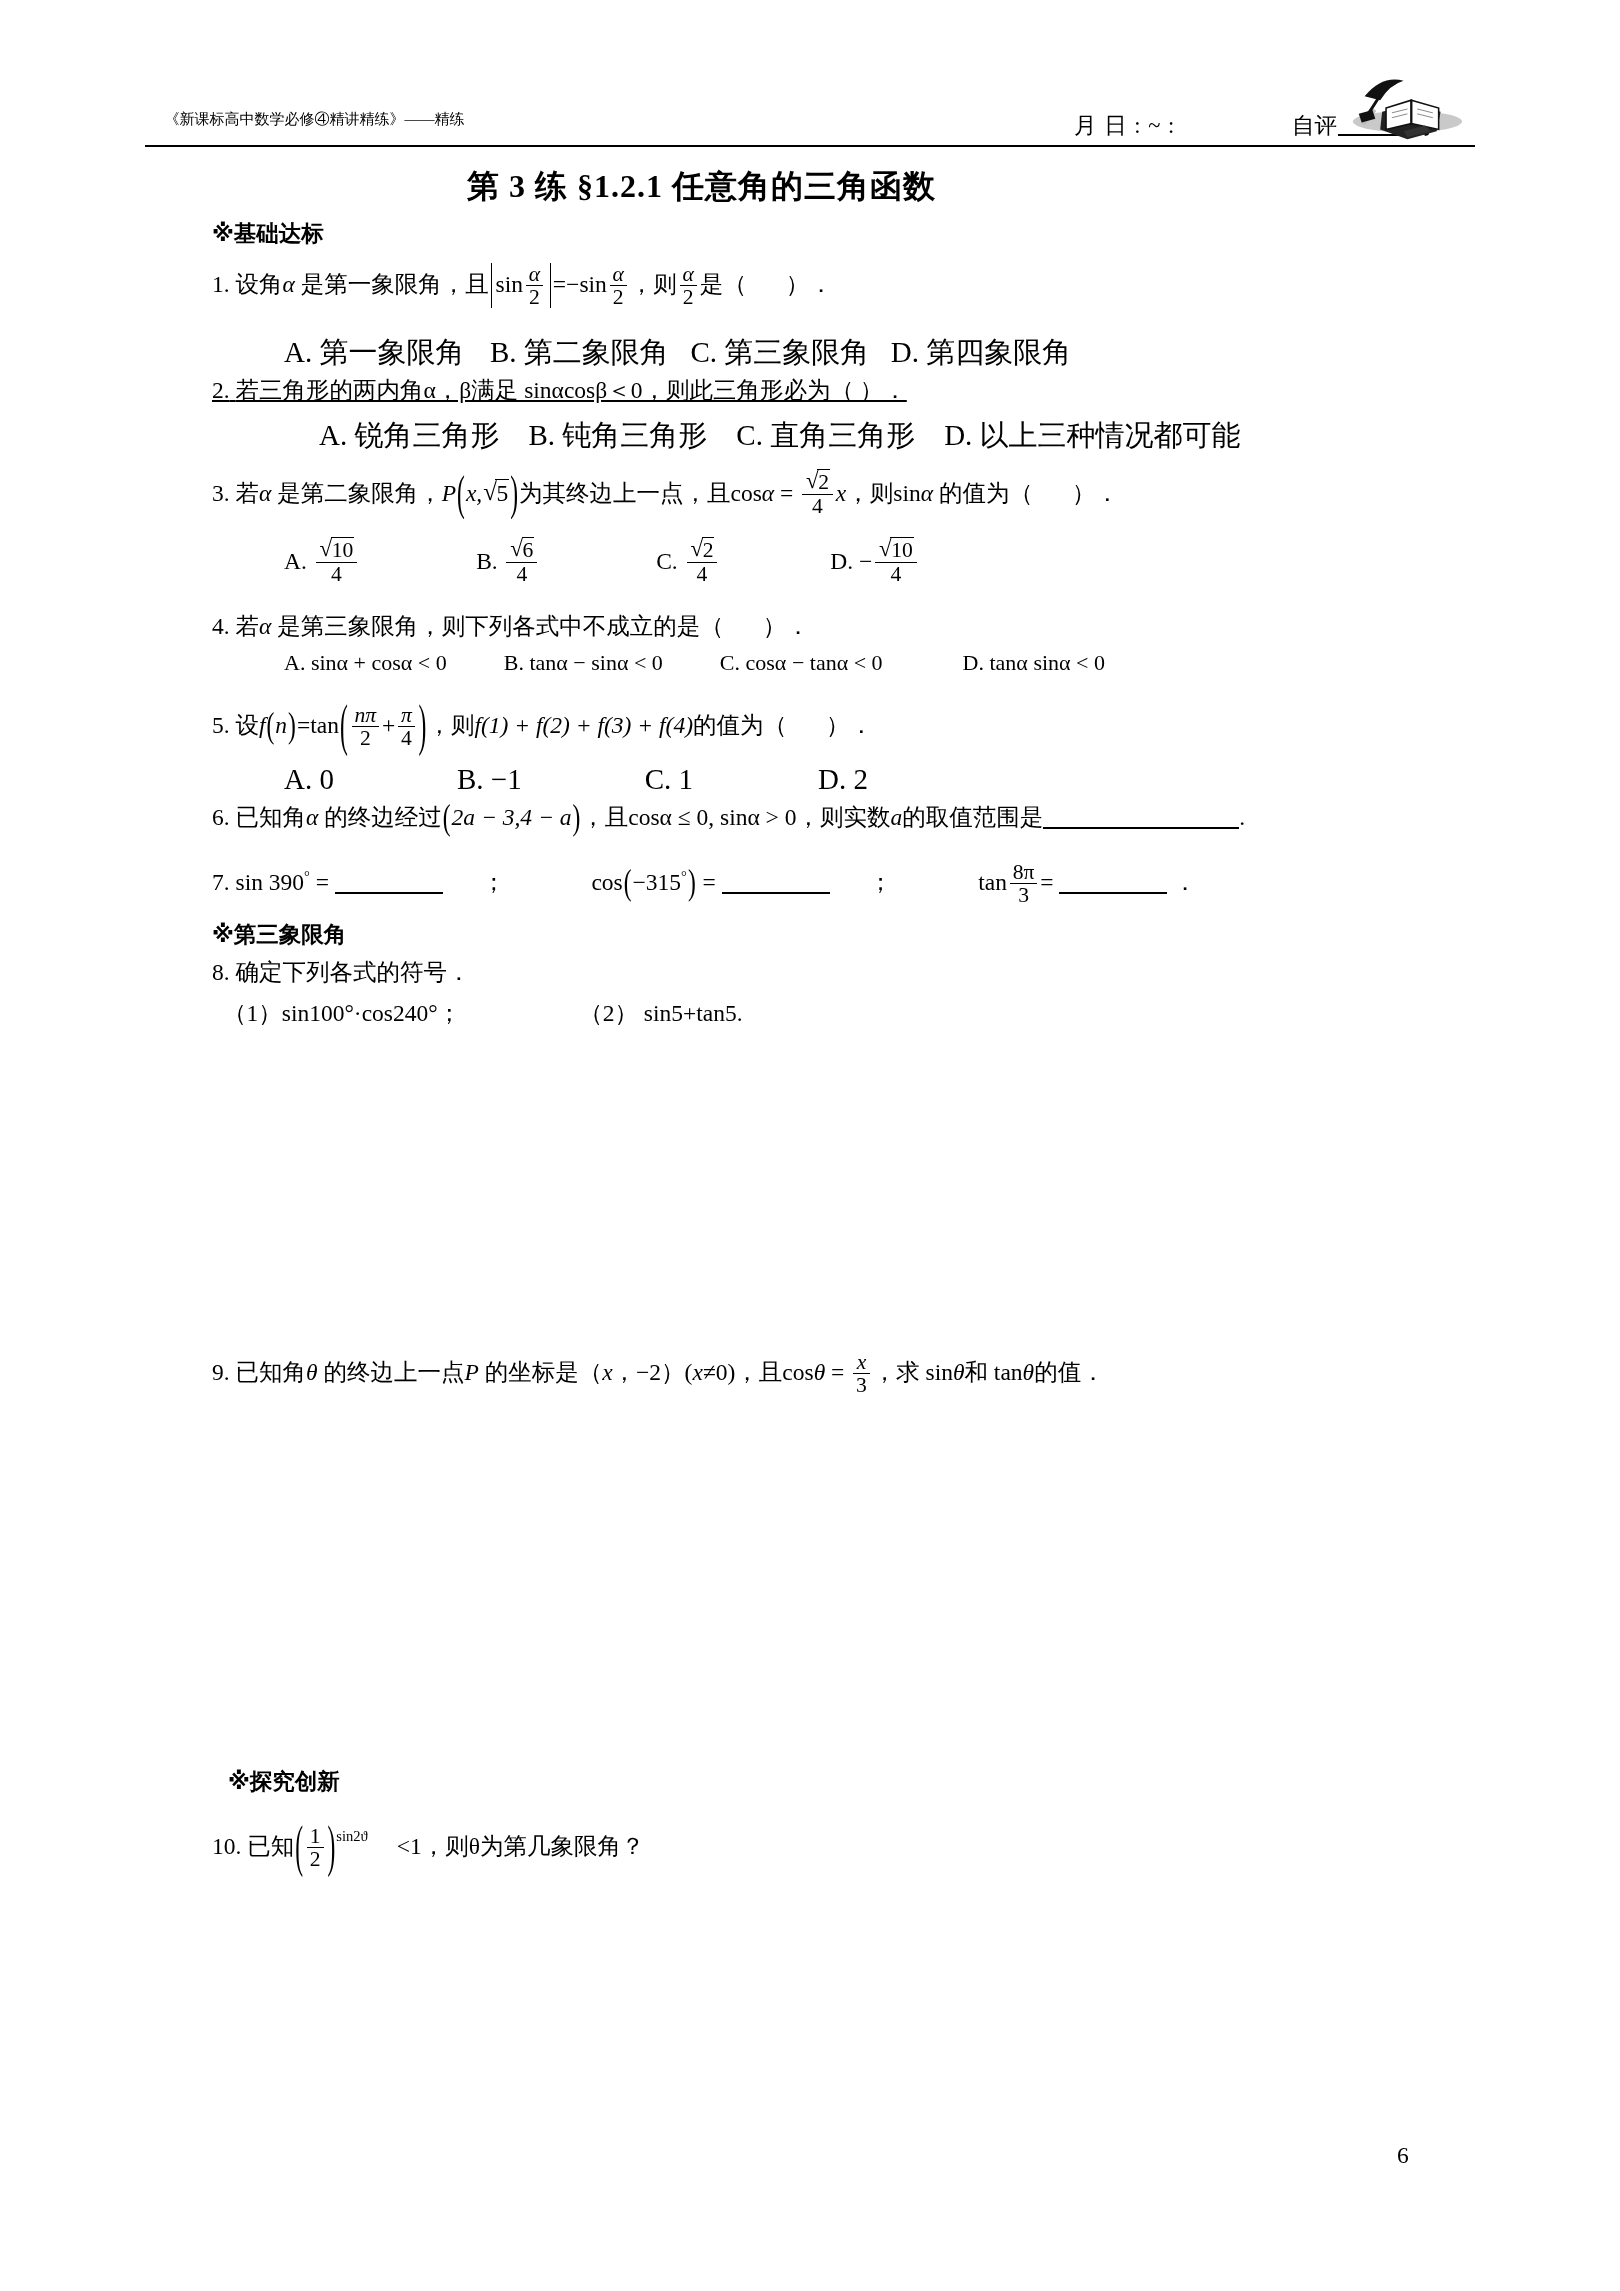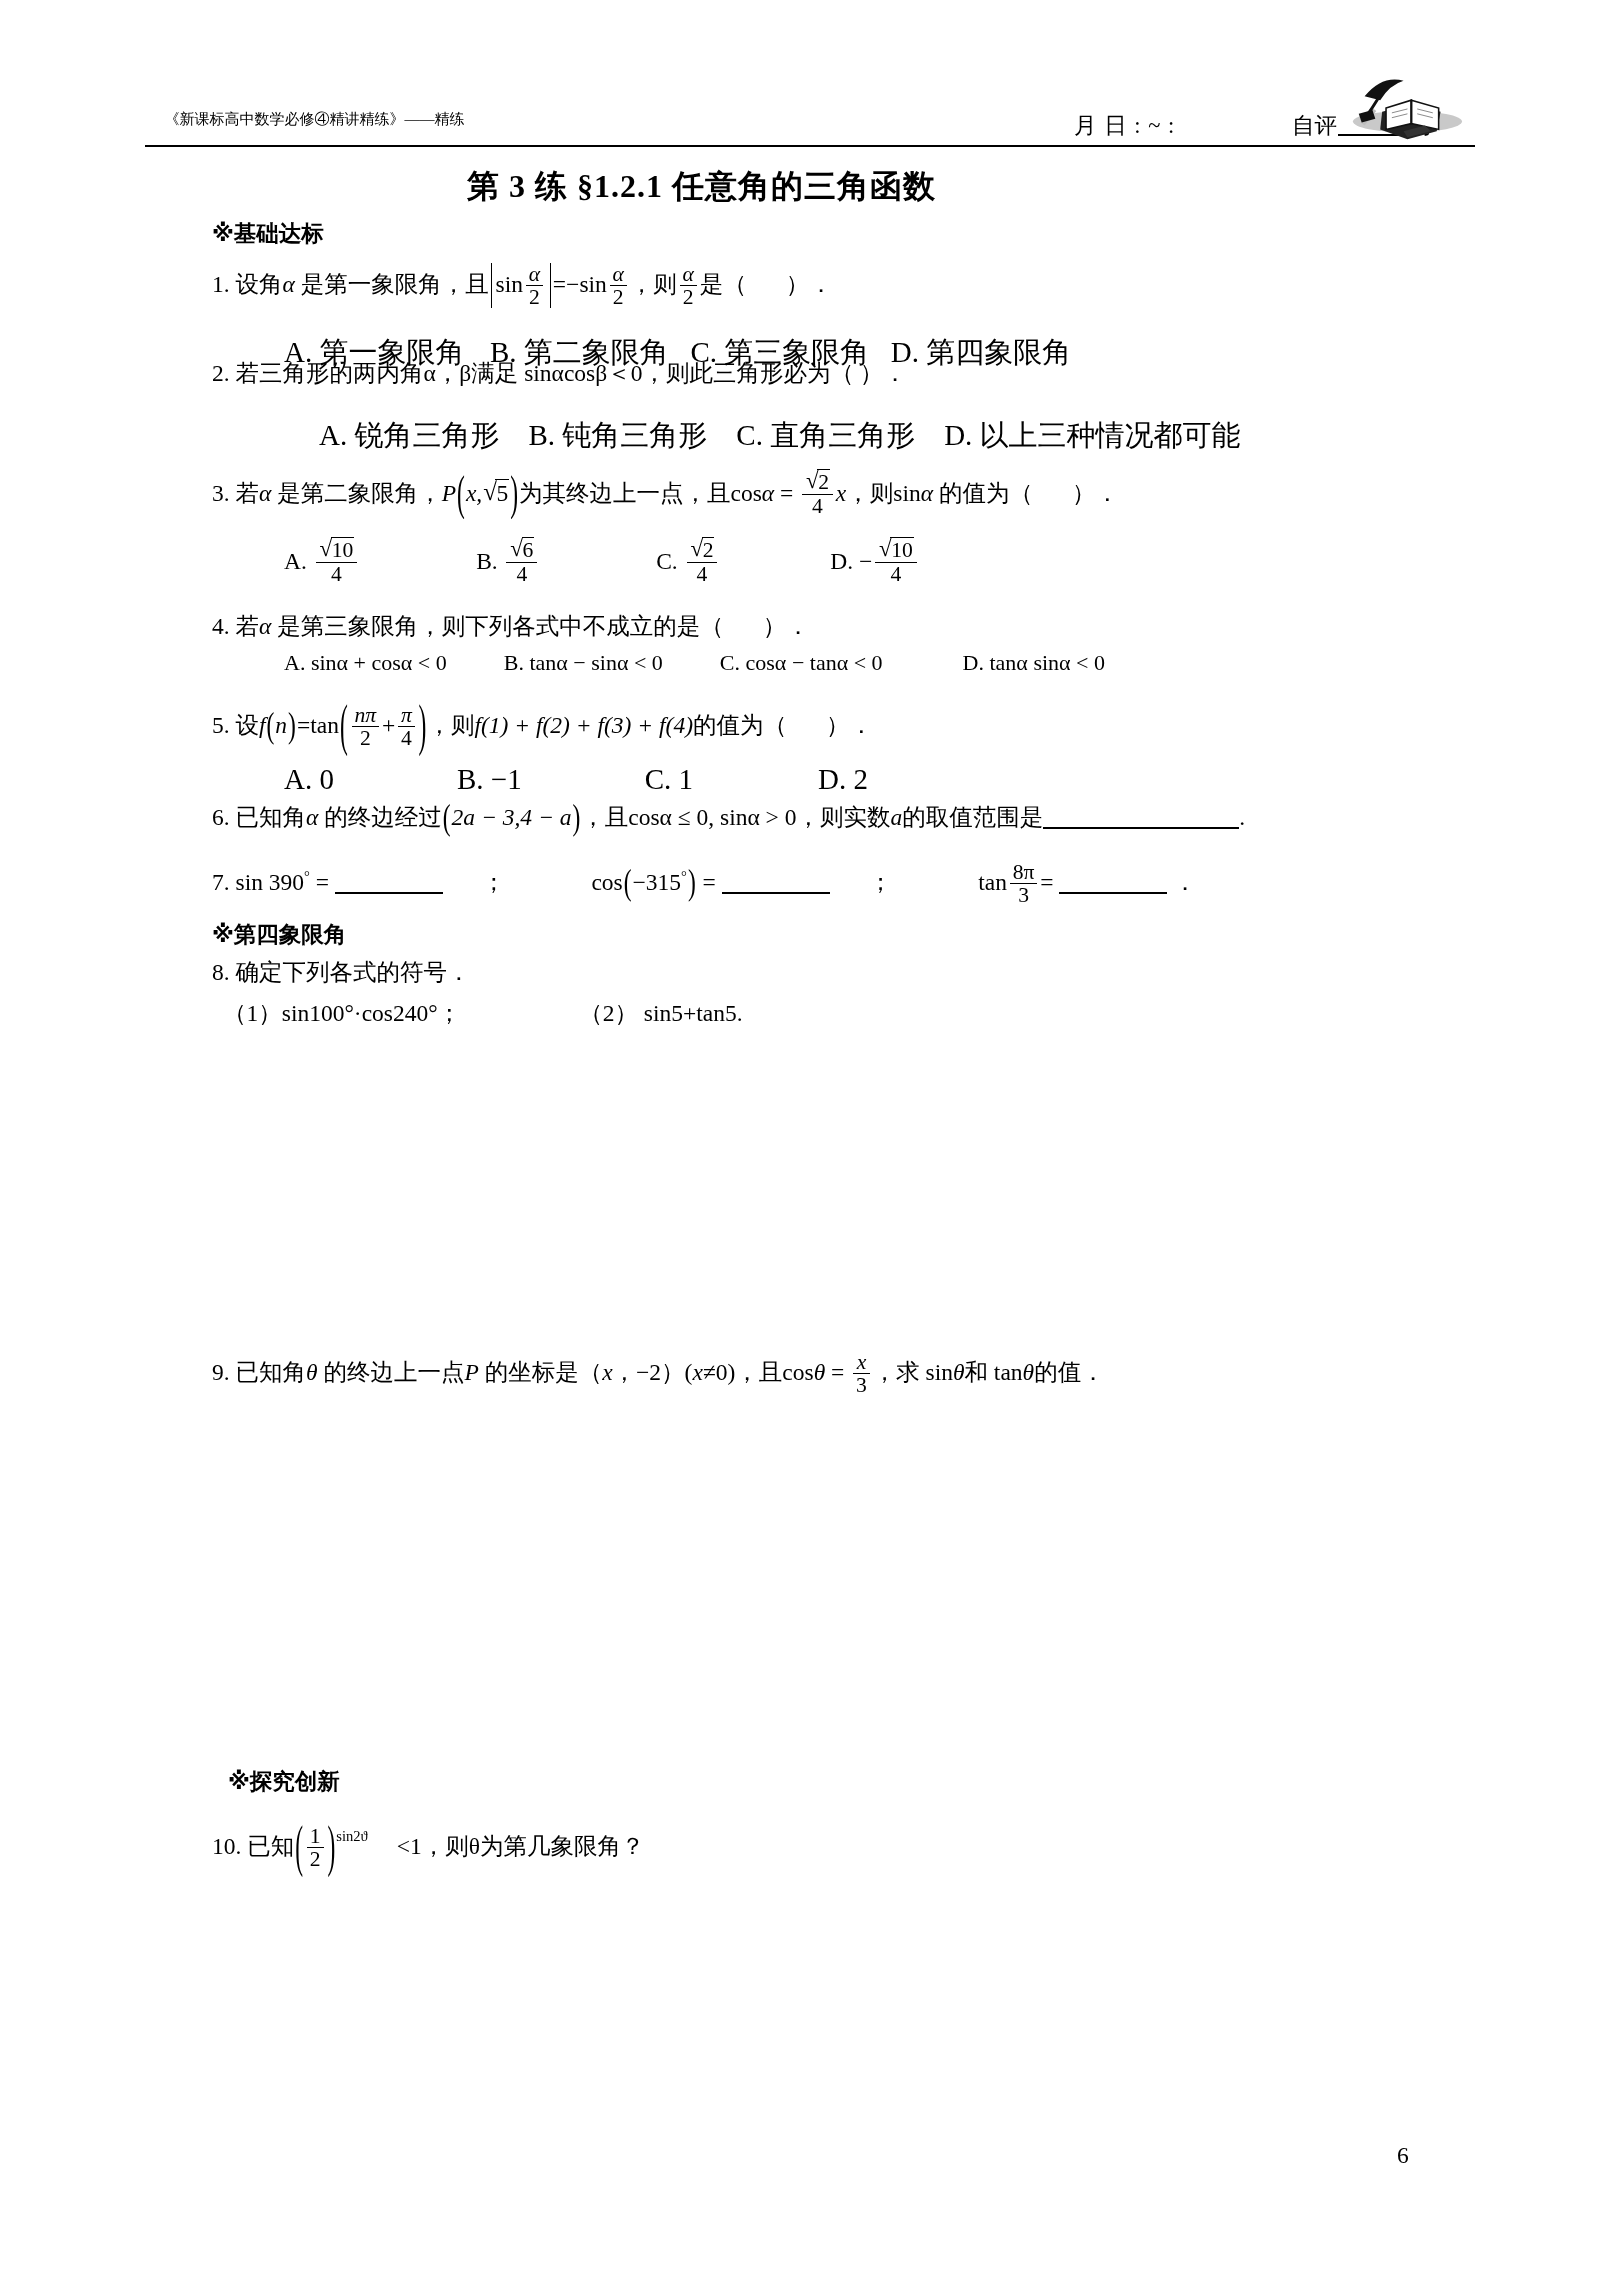--- a/index.html
+++ b/index.html
@@ -236,21 +236,21 @@
 
   <div class="q" style="left:212px; top:263px;">
     <span>1.</span>
     <span>设角</span><span class="it">α</span>
     <span>是第一象限角，且</span><span class="abs"><span class="up">sin</span><span class="frac"><span class="num it">α</span><span class="den">2</span></span></span><span>=</span><span>−</span><span class="up">sin</span><span class="frac"><span class="num it">α</span><span class="den">2</span></span><span>，则</span><span class="frac"><span class="num it">α</span><span class="den">2</span></span><span>是（</span><span style="display:inline-block;width:39px;"></span><span>）．</span>
   </div>
   <div class="opts" style="left:284px; top:333px;">
     <span>A.  第一象限角</span><span style="display:inline-block;width:25.5px;"></span><span>B.  第二象限角</span><span style="display:inline-block;width:21.6px;"></span><span>C.  第三象限角</span><span style="display:inline-block;width:21.6px;"></span><span>D.  第四象限角</span>
   </div>
 
-  <div class="q" style="left:212px; top:362px;">
+  <div class="q" style="left:212px; top:379px;text-decoration:underline;">
     <span>2.</span>
     <span>若三角形的两内角α，β满足 sinαcosβ＜0，则此三角形必为（    ）．</span>
   </div>
   <div class="opts" style="left:284px; top:416px;margin-left:35px;">
     <span>A.  锐角三角形</span><span style="display:inline-block;width:29px;"></span><span>B.  钝角三角形</span><span style="display:inline-block;width:29px;"></span><span>C.  直角三角形</span><span style="display:inline-block;width:29px;"></span><span>D.  以上三种情况都可能</span>
   </div>
 
   <div class="q" style="left:212px; top:469px;">
     <span>3.</span>
     <span>若</span><span class="it">α</span>
@@ -281,21 +281,21 @@
     <span>6.</span>
     <span>已知角</span><span class="it">α</span>
     <span>的终边经过</span><span class="medparen">(</span><span class="it">2a − 3,4 − a</span><span class="medparen">)</span><span>，且</span><span>cosα ≤ 0, sinα &gt; 0</span><span>，则实数</span><span class="it">a</span><span>的取值范围是</span><span class="blank w200"></span><span>.</span>
   </div>
 
   <div class="q" style="left:212px; top:861px;">
     <span>7.</span>
     <span><span>sin 390</span><span class="deg">°</span> <span>=</span> <span class="blank w110"></span></span><span style="display:inline-block;width:39px;"></span><span>；</span><span style="display:inline-block;width:86px;"></span><span><span>cos</span><span class="medparen">(</span><span>−315</span><span class="deg">°</span><span class="medparen">)</span> <span>=</span> <span class="blank w110"></span></span><span style="display:inline-block;width:39px;"></span><span>；</span><span style="display:inline-block;width:86px;"></span><span><span>tan</span><span class="frac"><span class="num">8π</span><span class="den">3</span></span><span>=</span> <span class="blank w110"></span></span> <span>．</span>
   </div>
 
-  <div class="section-head" style="left:212px; top:919px;">※第四象限角</div>
+  <div class="section-head" style="left:212px; top:919px;">※第三象限角</div>
 
   <div class="q" style="left:212px; top:961px;">
     <span>8.</span>
     <span>确定下列各式的符号．</span>
   </div>
   <div class="q" style="left:223px; top:1002px;">
     <span>（1）sin100°·cos240°；</span><span style="display:inline-block;width:118px;"></span><span>（2）  sin5+tan5.</span>
   </div>
 
   <div class="q" style="left:212px; top:1331px;margin-top:20px;">

